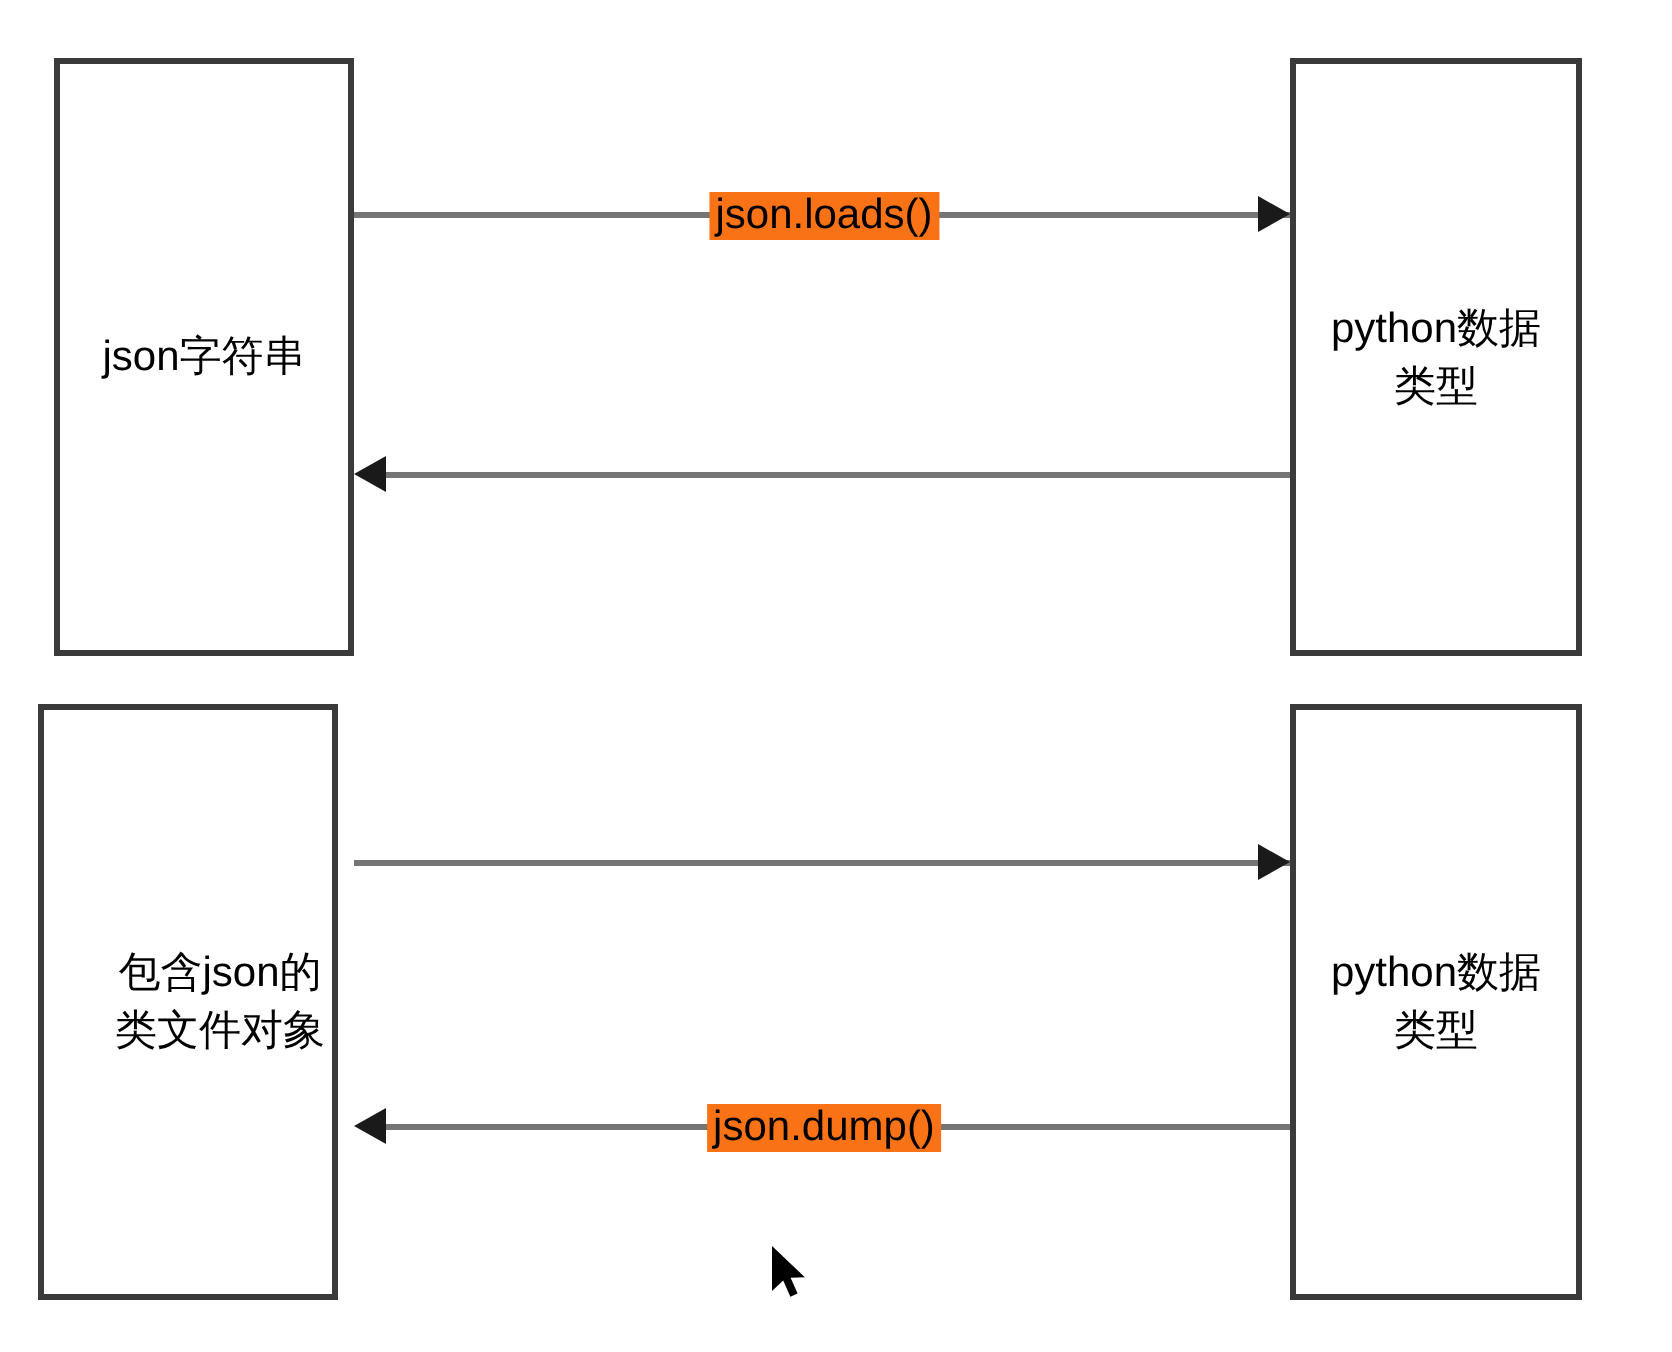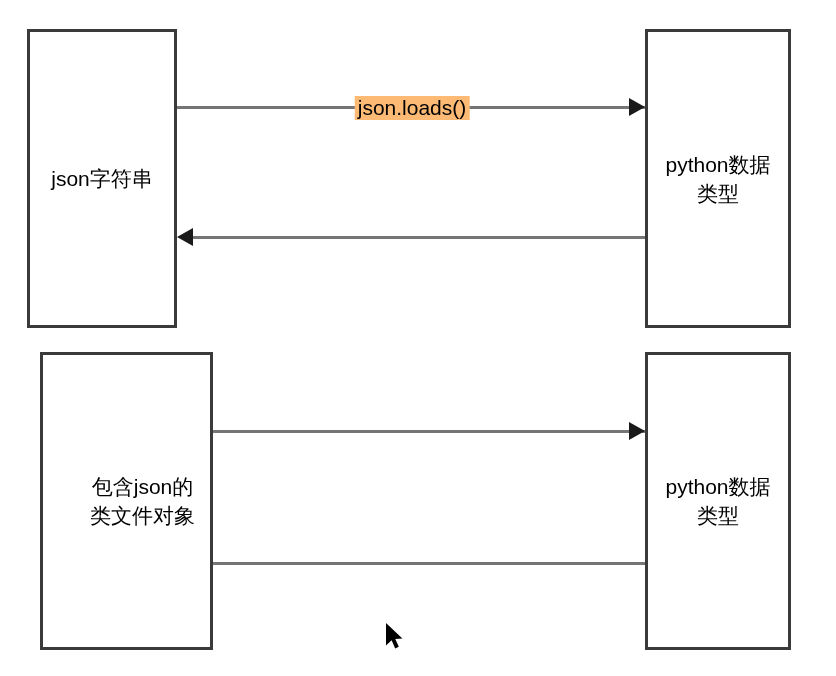--- a/index.html
+++ b/index.html
@@ -40,21 +40,21 @@
     letter-spacing: 0px;
     z-index: 3;
   }
   .node .node-label {
     display: block;
     white-space: pre-line;
   }
 
   #node-json-string   { left: 27px;  top: 29px;  width: 150px; height: 299px; }
   #node-py-type-top   { left: 645px; top: 29px;  width: 146px; height: 299px; }
-  #node-json-file     { left: 40px;  top: 352px; width: 173px; height: 298px; padding-left: 32px; }
+  #node-json-file     { left: 19px;  top: 352px; width: 150px; height: 298px; padding-left: 32px; }
   #node-py-type-bot   { left: 645px; top: 352px; width: 146px; height: 298px; }
 
   
   .conn-line {
     position: absolute;
     height: 3px;
     background: #757575;
     z-index: 1;
   }
 
@@ -73,21 +73,21 @@
   .arrowhead.left {
     border-top: 9px solid transparent;
     border-bottom: 9px solid transparent;
     border-right: 16px solid #1a1a1a;
   }
 
   
   .edge-label {
     position: absolute;
     z-index: 4;
-    background: #fdba74;
+    background: #f97316;
     color: #000000;
     font-size: 21px;
     line-height: 24px;
     white-space: nowrap;
     padding: 0 3px;
     transform: translate(-50%, -50%);
   }
 
   
   #edge-loads-line   { left: 177px; top: 106px; width: 468px; }
@@ -147,19 +147,20 @@
   <div class="node" id="node-py-type-bot">
     <span class="node-label">python数据
 类型</span>
   </div>
 
   <div class="conn-line" id="edge-load-line"></div>
   <div class="arrowhead right" id="edge-load-head"></div>
 
   <div class="conn-line" id="edge-dump-line"></div>
   <div class="arrowhead left" id="edge-dump-head"></div>
+  <div class="edge-label" id="edge-dump-label">json.dump()</div>
 
   <svg id="mouse-cursor" viewBox="0 0 22 32">
     <path d="M3 2 L3 24.5 L8.6 19.2 L12.2 27.4 L15.8 25.8 L12.3 17.9 L19.4 17.6 Z" fill="#000000" stroke="#ffffff" stroke-width="2.2" stroke-linejoin="round"></path>
     <path d="M3 2 L3 24.5 L8.6 19.2 L12.2 27.4 L15.8 25.8 L12.3 17.9 L19.4 17.6 Z" fill="#000000"></path>
   </svg>
 
 </div>
 
 </body></html>

